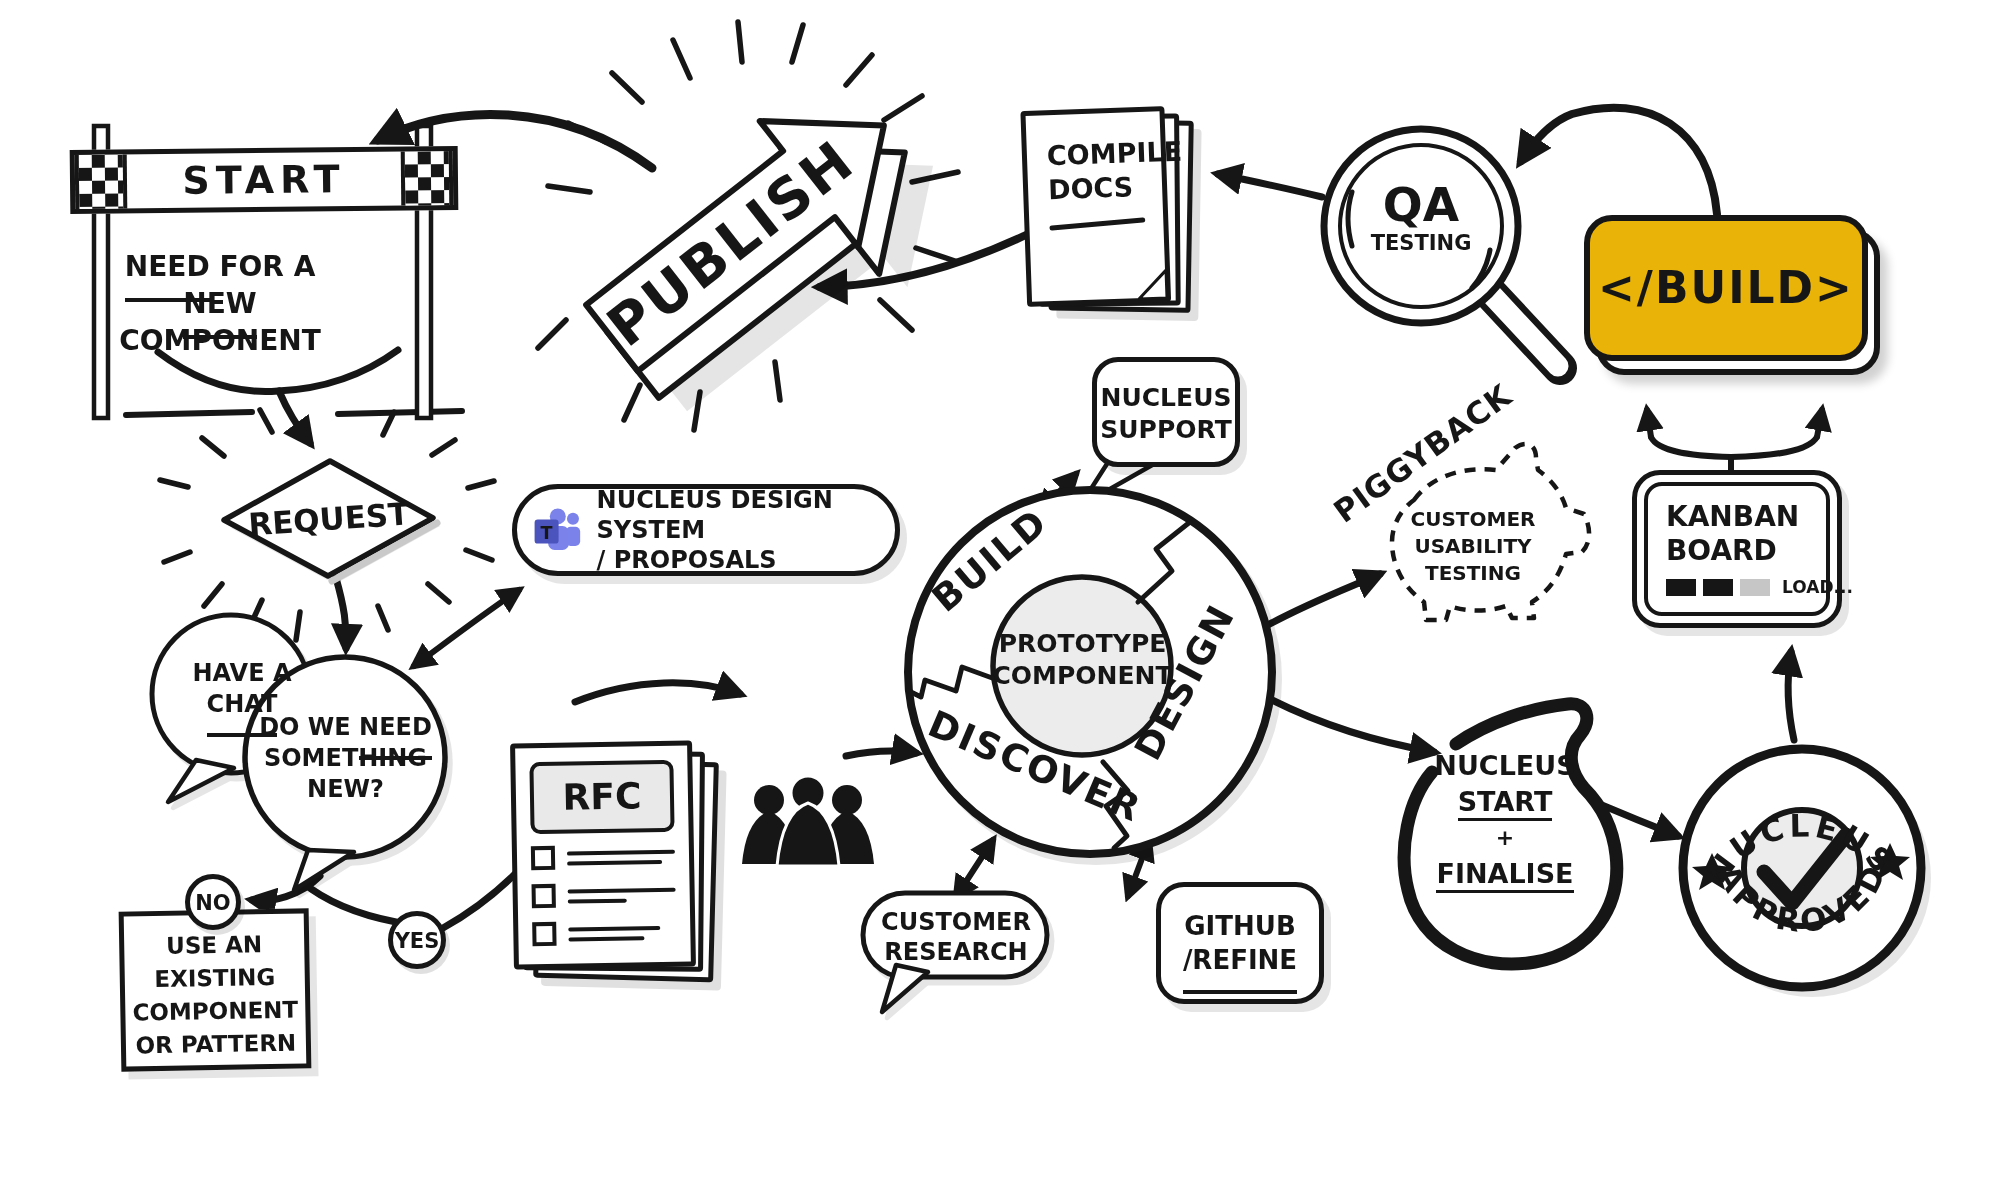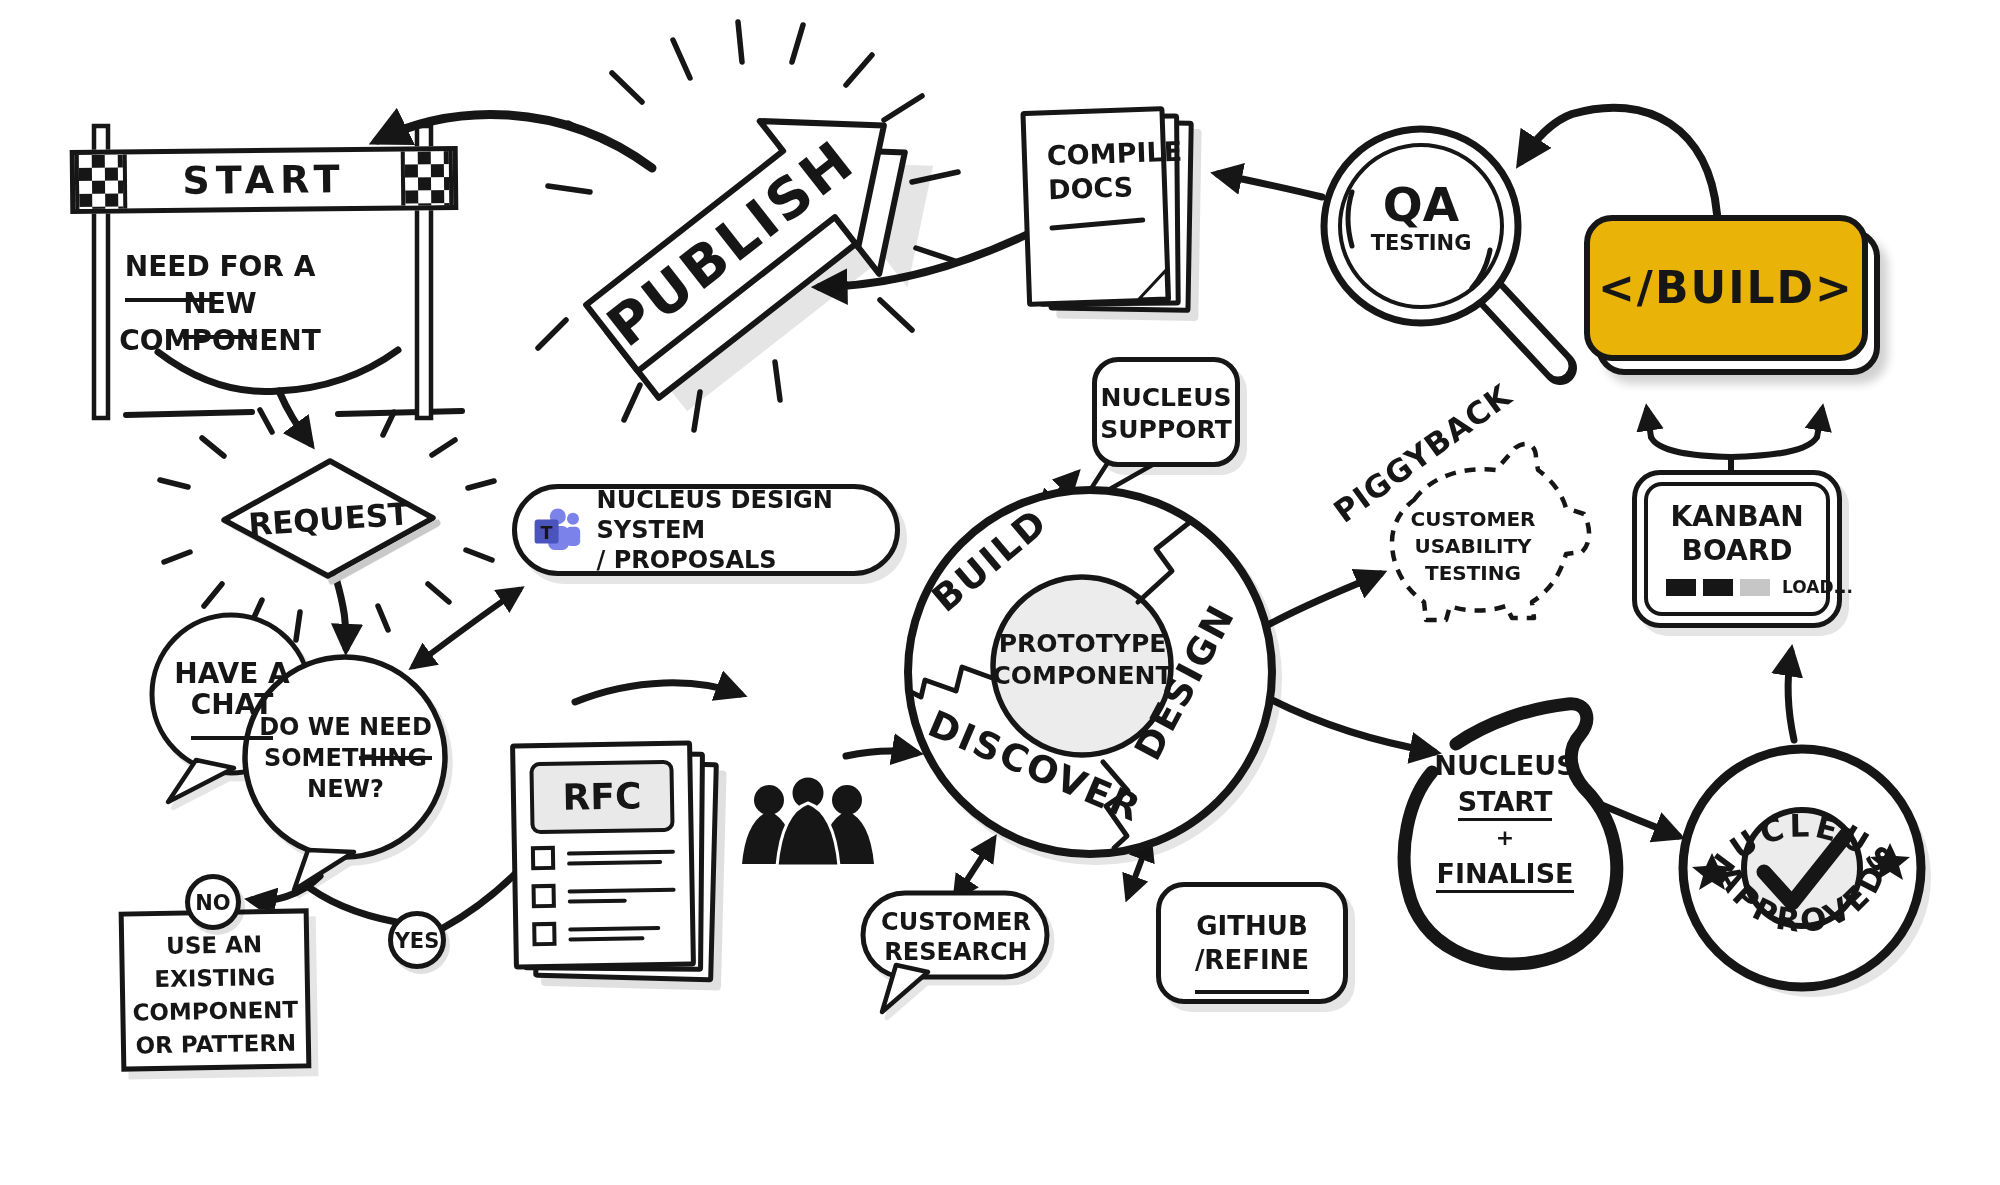--- a/index.html
+++ b/index.html
@@ -188,21 +188,21 @@
     <div class="checker"></div>
     <div class="txt" style="flex:1;font-size:38px;letter-spacing:6px;line-height:54px">START</div>
     <div class="checker"></div>
   </div>
 
   <div class="abs txt" style="left:80px;top:248px;width:280px;font-size:28px;line-height:37px">
     <div><span class="u">NEED</span><span> FOR A</span></div>
     <div><span class="u">NEW</span><span> COMPONENT</span></div>
   </div>
 
-  <div class="abs txt" style="left:166px;top:658px;width:132px;font-size:28px;line-height:31px">
+  <div class="abs txt" style="left:176px;top:658px;width:132px;font-size:24px;line-height:31px">
     <div>HAVE A</div>
     <div><span class="u">CHAT</span></div>
   </div>
 
   <div class="abs txt" style="left:253px;top:712px;width:185px;font-size:24px;line-height:31px">
     <div><span>DO WE </span><span class="u">NEED</span></div>
     <div>SOMETHING</div>
     <div>NEW?</div>
   </div>
 
@@ -277,41 +277,41 @@
   <div class="abs box shadow txt" style="left:1092px;top:357px;width:148px;height:110px;border-radius:26px;font-size:25px;line-height:32px;padding-top:20px">
     <div>NUCLEUS</div>
     <div>SUPPORT</div>
   </div>
 
   <div class="abs txt" style="left:868px;top:907px;width:176px;font-size:24px;line-height:30px">
     <div>CUSTOMER</div>
     <div>RESEARCH</div>
   </div>
 
-  <div class="abs box shadow txt" style="left:1156px;top:882px;width:192px;height:122px;border-radius:28px;font-size:26px;line-height:34px;padding-top:22px">
+  <div class="abs box shadow txt" style="left:1156px;top:882px;width:168px;height:122px;border-radius:28px;font-size:26px;line-height:34px;padding-top:22px">
     <div>GITHUB</div>
     <div><span class="u">/REFINE</span></div>
   </div>
 
   <div class="abs txt" style="left:1398px;top:506px;width:150px;font-size:20px;line-height:27px">
     <div>CUSTOMER</div>
     <div>USABILITY</div>
     <div>TESTING</div>
   </div>
 
   <div class="abs txt" style="left:1420px;top:748px;width:170px;font-size:27px;line-height:36px">
     <div>NUCLEUS</div>
     <div><span class="u3">START</span></div>
     <div style="font-size:22px">+</div>
     <div><span class="u3">FINALISE</span></div>
   </div>
 
   <div class="abs box shadow" style="left:1632px;top:470px;width:210px;height:158px;border-radius:28px">
     <div class="abs" style="left:7px;top:7px;right:7px;bottom:7px;border:4px solid #161616;border-radius:18px;padding:14px 18px">
-      <div class="txt" style="text-align:center;font-size:28px;line-height:34px">
+      <div class="txt" style="text-align:left;font-size:28px;line-height:34px">
         <div>KANBAN</div>
         <div>BOARD</div>
       </div>
       <div style="margin-top:9px;white-space:nowrap">
         <span class="blk" style="background:#161616"></span><span class="blk" style="background:#161616"></span><span class="blk" style="background:#c6c6c6"></span>
         <span class="txt" style="font-size:17px;vertical-align:middle">LOAD...</span>
       </div>
     </div>
   </div>
 

